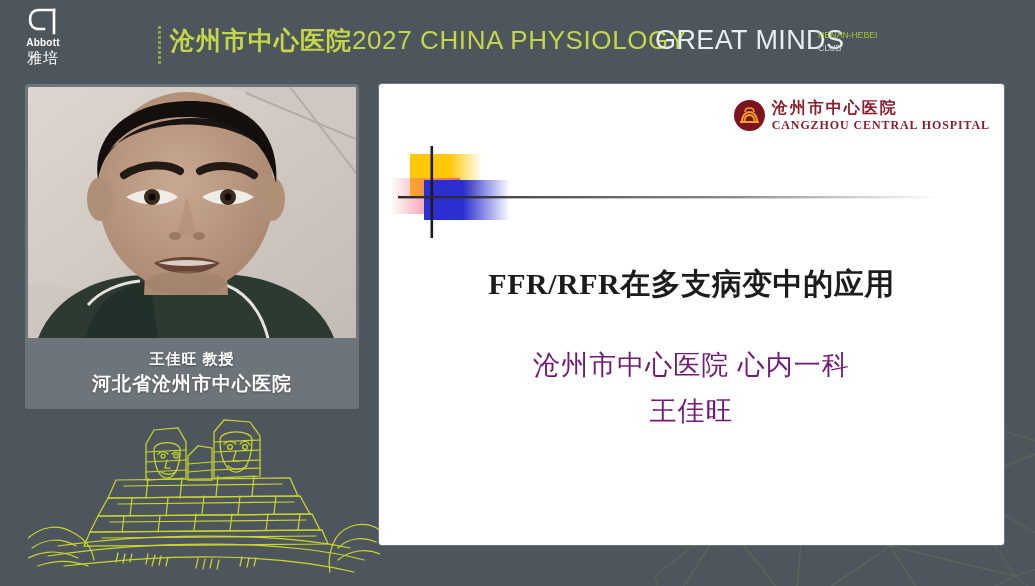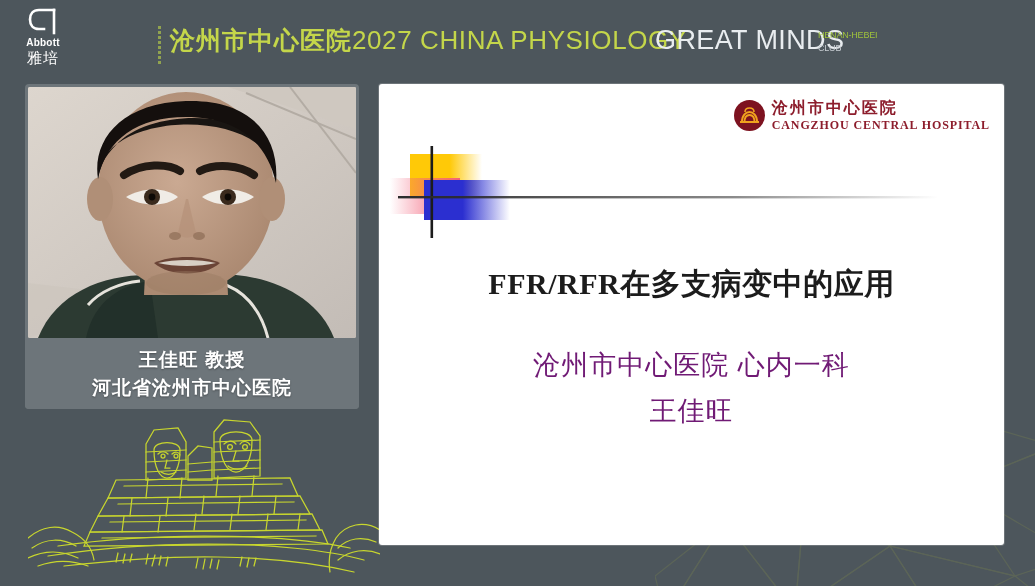--- a/index.html
+++ b/index.html
@@ -42,21 +42,21 @@
 
   
   .video-card{position:absolute;left:25px;top:84px;width:334px;height:325px;
     background:#6d757a;border-radius:4px;overflow:hidden;}
   .video-feed{position:absolute;left:3px;top:3px;width:328px;height:251px;
     border-radius:2px;overflow:hidden;background:#cfc8c2;}
   .video-feed svg{display:block;}
   .nameplate{position:absolute;left:0;bottom:0;width:334px;height:71px;
     background:#6d757a;display:flex;flex-direction:column;
     align-items:center;justify-content:center;gap:2px;}
-  .np-l1{color:#ffffff;font-size:19px;font-weight:bold;letter-spacing:1px;
+  .np-l1{color:#ffffff;font-size:15px;font-weight:bold;letter-spacing:1px;
     text-shadow:0 1px 2px rgba(0,0,0,.35);}
   .np-l2{color:#ffffff;font-size:19px;font-weight:bold;letter-spacing:1px;
     text-shadow:0 1px 2px rgba(0,0,0,.35);}
 
   
   .landmark{position:absolute;left:28px;bottom:0;width:352px;height:172px;pointer-events:none;}
   .landmark svg{display:block;}
 
   
   .slide{position:absolute;left:379px;top:84px;width:625px;height:461px;

